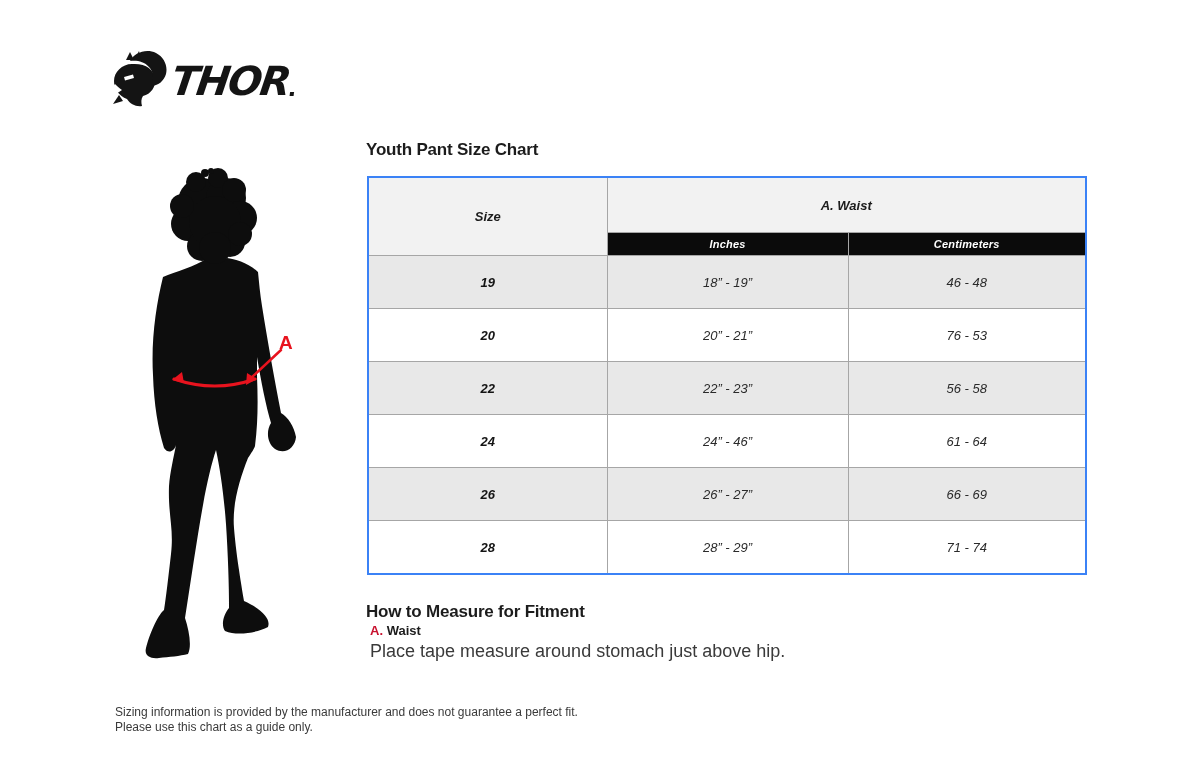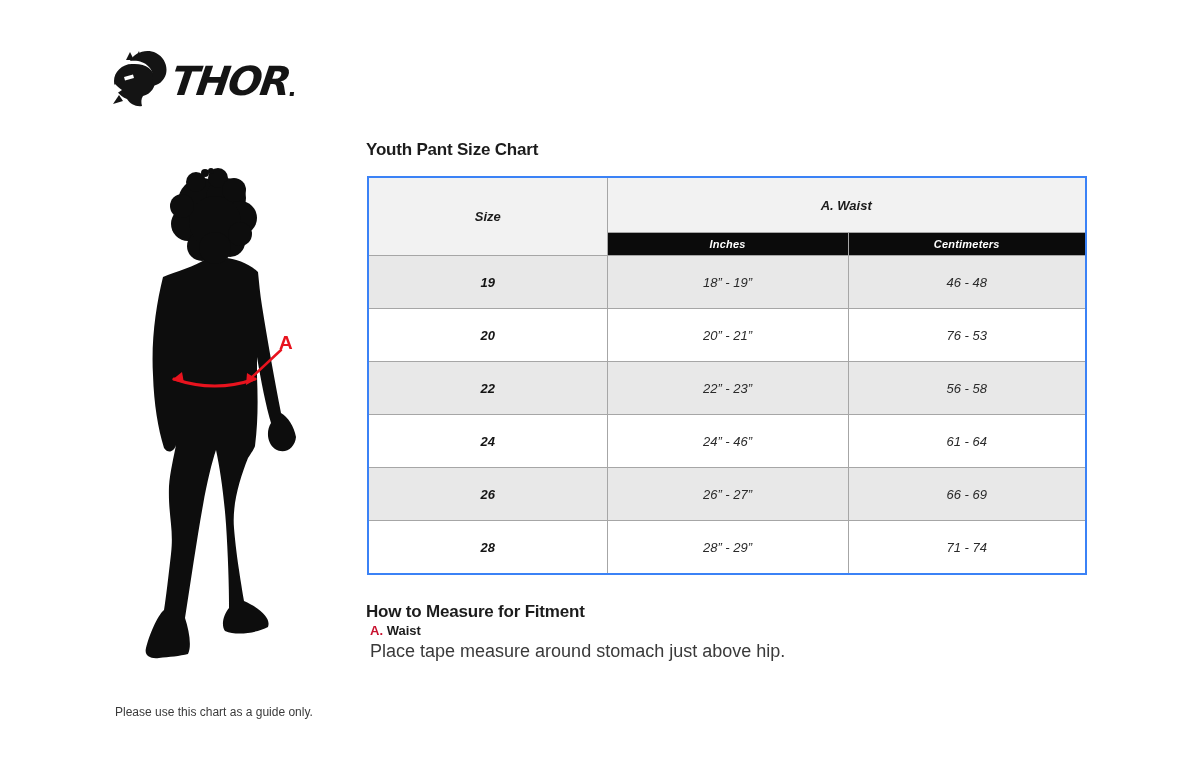--- a/index.html
+++ b/index.html
@@ -197,14 +197,15 @@
 
 <div class="abs" id="measure-item">
   <div class="measure-label">
     <span class="letter">A.</span>
     <span>Waist</span>
   </div>
   <div class="measure-desc">Place tape measure around stomach just above hip.</div>
 </div>
 
 <div class="abs" id="disclaimer">
+  <div>Sizing information is provided by the manufacturer and does not guarantee a perfect fit.</div>
   <div>Please use this chart as a guide only.</div>
 </div>
 
 </body></html>

